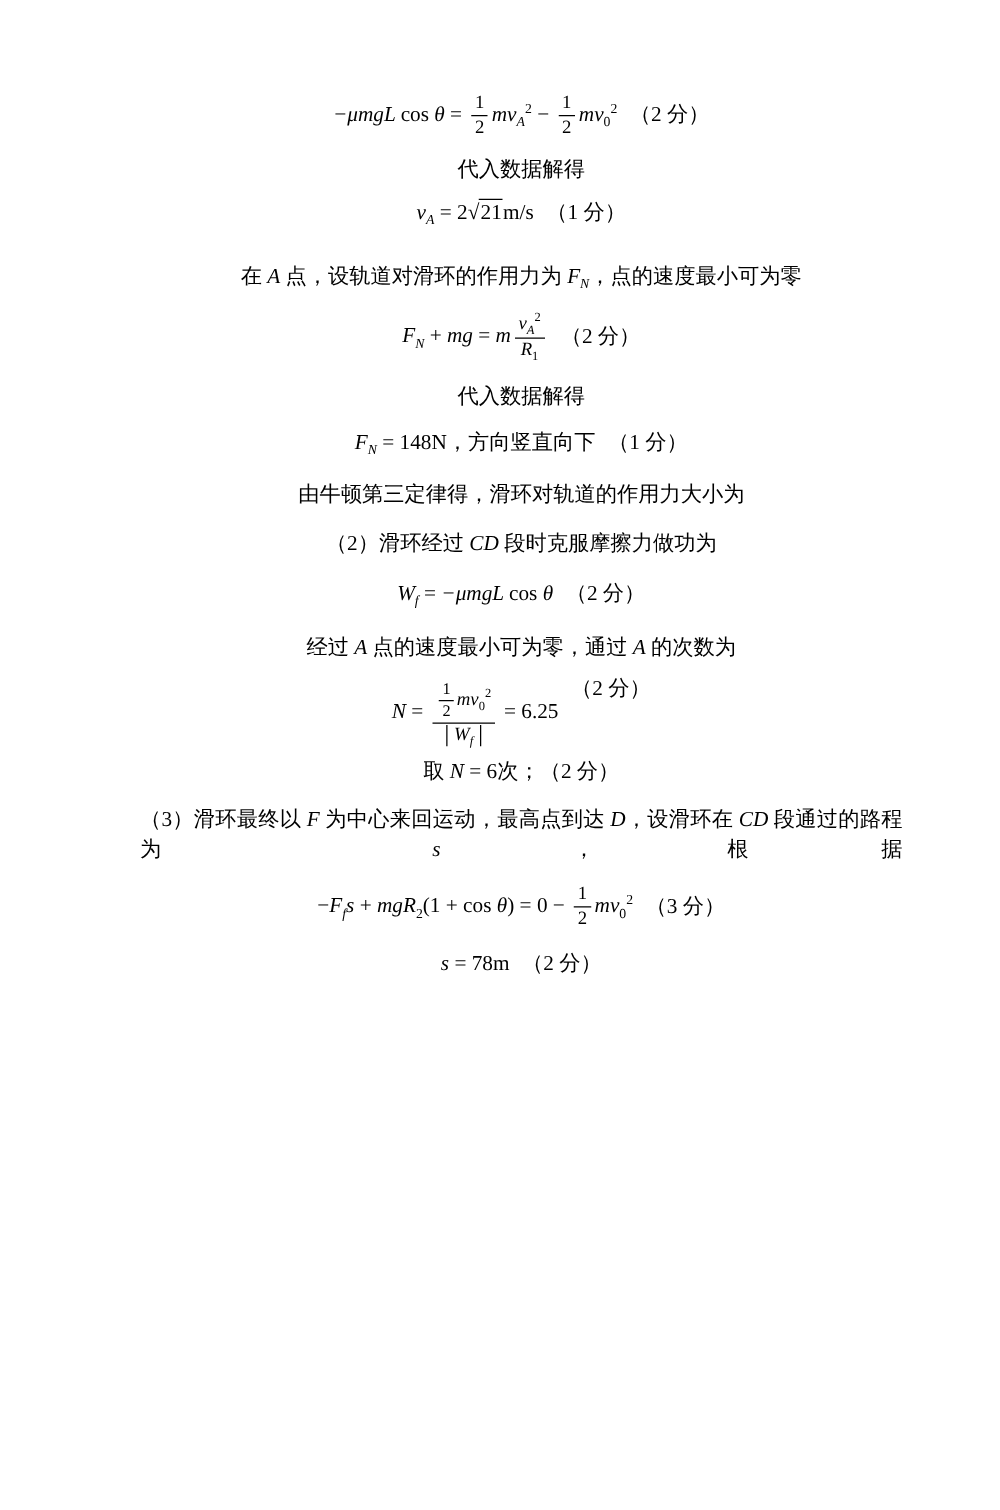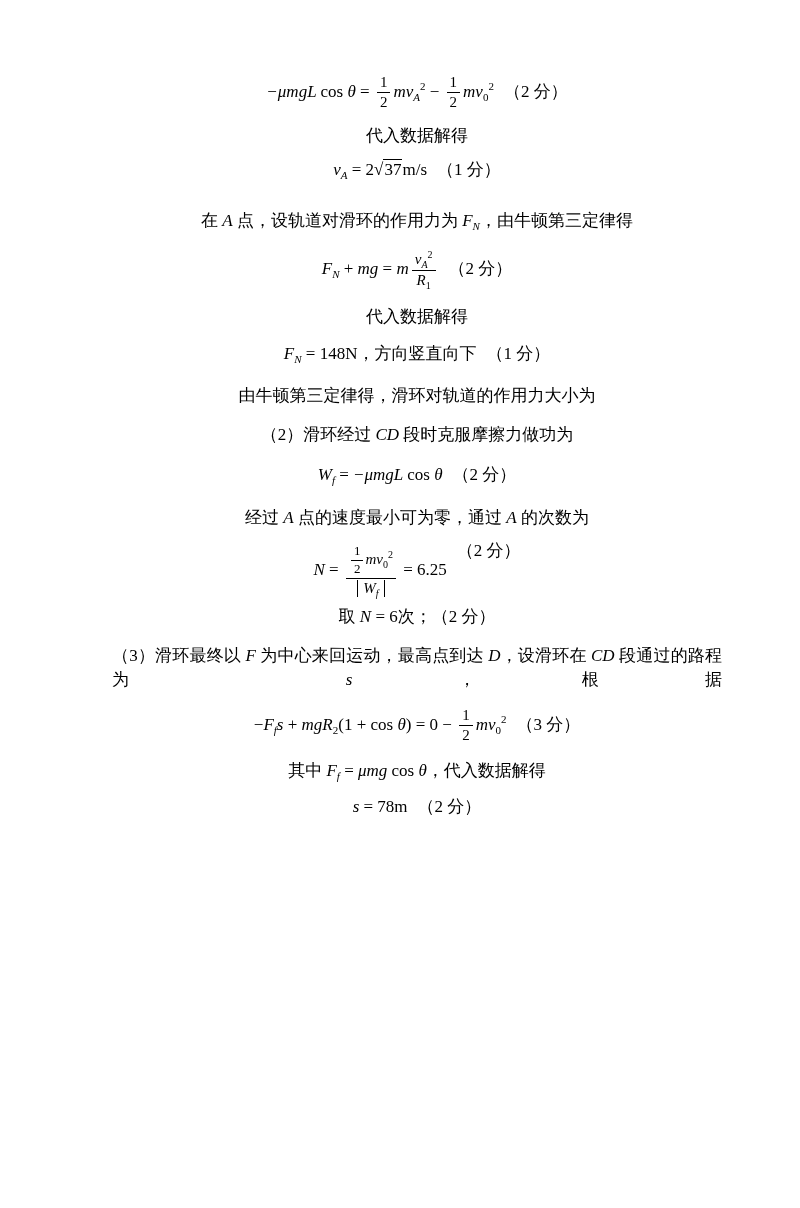--- a/index.html
+++ b/index.html
@@ -41,25 +41,25 @@
         <span class="fr-d">2</span>
       </span><span class="v">mv</span><sub class="v">A</sub><sup>2</sup><span class="u"> − </span><span class="frac">
         <span class="fr-n">1</span>
         <span class="fr-d">2</span>
       </span><span class="v">mv</span><sub>0</sub><sup>2</sup><span class="u score">（2 分）</span>
   </div>
 
   <p class="para" style="margin-bottom:10px;">代入数据解得</p>
 
   <div class="eq" style="margin-bottom:26px;">
-    <span class="v">v</span><sub class="v">A</sub><span class="u"> = 2</span><span class="u sqrt-sym">√</span><span class="u rad">37</span><span class="u">m/s</span><span class="u score">（1 分）</span>
+    <span class="v">v</span><sub class="v">A</sub><span class="u"> = 2</span><span class="u sqrt-sym">√</span><span class="u rad">21</span><span class="u">m/s</span><span class="u score">（1 分）</span>
   </div>
 
   <p class="para" style="margin-bottom:18px;">
-    <span class="u">在 </span><span class="v">A</span><span class="u"> 点，设轨道对滑环的作用力为 </span><span class="v">F</span><sub class="v">N</sub><span class="u">，由牛顿第三定律得</span>
+    <span class="u">在 </span><span class="v">A</span><span class="u"> 点，设轨道对滑环的作用力为 </span><span class="v">F</span><sub class="v">N</sub><span class="u">，点的速度最小可为零</span>
   </p>
 
   <div class="eq" style="margin-bottom:16px;">
     <span class="v">F</span><sub class="v">N</sub><span class="u"> + </span><span class="v">mg </span><span class="u">= </span><span class="v">m</span><span class="frac">
         <span class="fr-n"><span class="v">v</span><sub class="v">A</sub><sup>2</sup></span>
         <span class="fr-d"><span class="v">R</span><sub>1</sub></span>
       </span><span class="u score">（2 分）</span>
   </div>
 
   <p class="para" style="margin-bottom:12px;">代入数据解得</p>
@@ -101,21 +101,18 @@
     <span class="u">（3）滑环最终以 </span><span class="v">F</span><span class="u"> 为中心来回运动，最高点到达 </span><span class="v">D</span><span class="u">，设滑环在 </span><span class="v">CD</span><span class="u"> 段通过的路程为 </span><span class="v">s</span><span class="u">，根据</span>
   </p>
 
   <div class="eq" style="margin-bottom:14px;">
     <span class="u">−</span><span class="v">F</span><sub class="v">f</sub><span class="v">s</span><span class="u"> + </span><span class="v">mgR</span><sub>2</sub><span class="u">(1 + </span><span class="u">cos </span><span class="v">θ</span><span class="u">) </span><span class="u">= 0 − </span><span class="frac">
         <span class="fr-n">1</span>
         <span class="fr-d">2</span>
       </span><span class="v">mv</span><sub>0</sub><sup>2</sup><span class="u score">（3 分）</span>
   </div>
 
-  <p class="para" style="margin-bottom:12px;">
-    <span class="u">其中 </span><span class="v">F</span><sub class="v">f</sub><span class="u"> = </span><span class="v">μmg </span><span class="u">cos </span><span class="v">θ</span><span class="u">，代入数据解得</span>
-  </p>
 
   <div class="eq">
     <span class="v">s</span><span class="u"> = 78m</span><span class="u score">（2 分）</span>
   </div>
 
 </div>
 
 </body></html>

